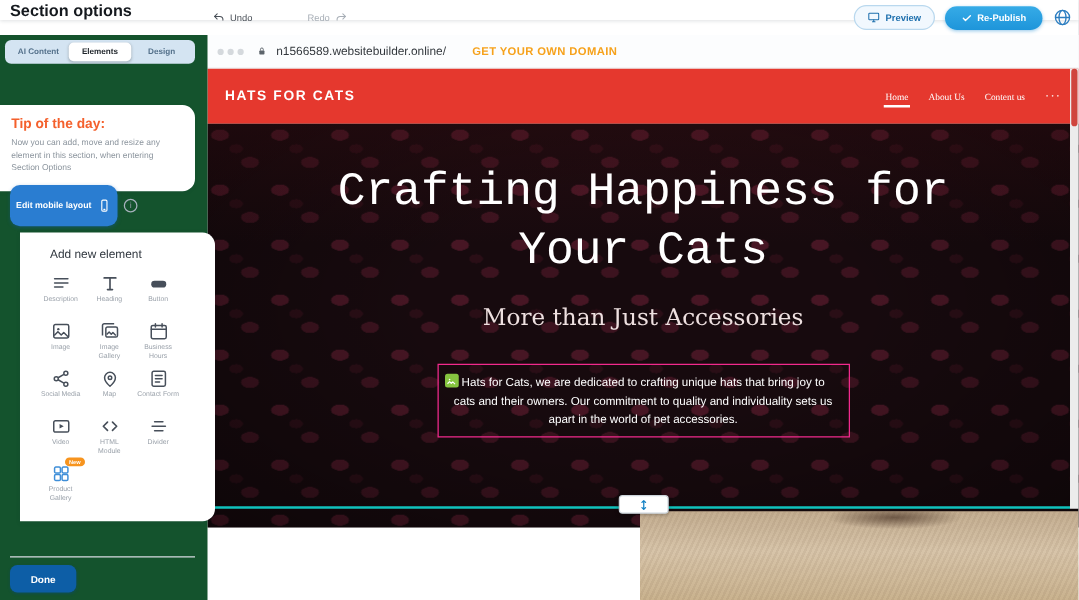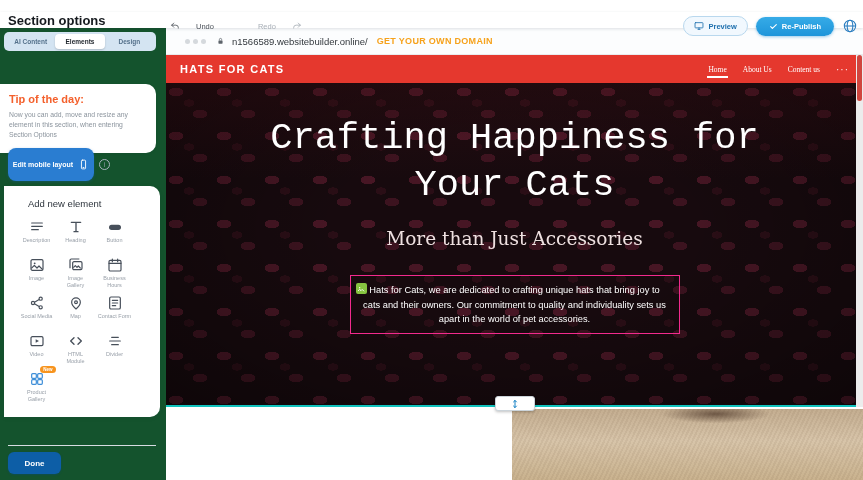--- a/index.html
+++ b/index.html
@@ -1,25 +1,25 @@
 <!DOCTYPE html>
 <html><head>
 <meta charset="utf-8">
 <style>
   * { margin:0; padding:0; box-sizing:border-box; }
   html,body { background:#dfe3e8; }
   body { font-family:"Liberation Sans", sans-serif; }
   .app { position:relative; width:863px; height:480px; background:#fff; overflow:hidden; }
 
   
-  .topbar { position:absolute; top:12px; left:0; right:0; height:16px; background:#fff;
+  .topbar { position:absolute; top:0; left:0; right:0; height:16px; background:#fff;
             display:flex; align-items:center; z-index:30; box-shadow:0 1px 3px rgba(30,40,60,.14); }
   .app-title { margin-left:8px; font-size:13px; font-weight:700; color:#15191e; }
   .history { position:absolute; left:170px; top:0; height:28px; display:flex; align-items:center; gap:5px; }
-  .hist-btn { display:flex; align-items:center; gap:16px; font-size:7.5px; color:#4a5058; cursor:pointer; }
+  .hist-btn { display:flex; align-items:center; gap:4px; font-size:7.5px; color:#4a5058; cursor:pointer; }
   .hist-btn svg { width:10px; height:10px; }
   .hist-btn.disabled { color:#a7aeb6;padding-left:39px; }
   .top-right { position:absolute; right:5px; top:0; height:28px; display:flex; align-items:center; gap:8px; }
   .btn-preview { display:flex; align-items:center; gap:4px; padding:4px 10px; border-radius:11px;
                  background:#f1f8fe; border:1px solid #b9d8ee; color:#1d6fad; font-size:7.5px; font-weight:700; cursor:pointer; }
   .btn-preview svg { width:10px; height:10px; }
   .btn-republish { display:flex; align-items:center; gap:4px; padding:5px 13px; border-radius:12px;
                    background:linear-gradient(180deg,#36abe7,#1e95da); color:#fff; font-size:7.5px; font-weight:700;
                    box-shadow:0 1px 3px rgba(30,140,210,.45); cursor:pointer; }
   .btn-republish svg { width:9px; height:9px; }
@@ -37,47 +37,47 @@
   .tip-title { font-size:11px; font-weight:700; color:#f4602c; }
   .tip-body { margin-top:5px; font-size:6.8px; line-height:1.5; color:#8b949d; }
 
   .btn-mobile { position:absolute; top:120px; left:8px; width:86px; height:33px; background:#2a7dd1;
                 border-radius:8px; color:#fff; display:flex; align-items:center; justify-content:center; gap:5px;
                 font-size:7px; font-weight:600; cursor:pointer; box-shadow:0 1px 3px rgba(20,90,170,.35); }
   .btn-mobile svg { width:11px; height:11px; }
   .info-btn { position:absolute; top:131px; left:99px; width:11px; height:11px; border-radius:50%;
               border:1px solid #a7b2bd; color:#8f9aa5; font-size:7px; display:flex; align-items:center; justify-content:center; cursor:pointer; }
 
-  .add-card { position:absolute; top:158px; left:4px; width:156px; height:231px; background:#fff;
+  .add-card { position:absolute; top:158px; left:16px; width:156px; height:231px; background:#fff;
               border-radius:0 10px 10px 0; box-shadow:0 1px 4px rgba(30,40,60,.10); padding-top:12px; }
   .add-title { margin-left:24px; font-size:9.5px; color:#2e353d; }
   .egrid { margin:10px 0 0 13px; display:grid; grid-template-columns:repeat(3,39px); grid-auto-rows:38px; }
   .ecell { display:flex; flex-direction:column; align-items:center; gap:2px; cursor:pointer; }
   .ecell svg { width:16px; height:16px; color:#474f5a; flex:none; }
   .elabel { font-size:5.5px; color:#99a0a9; text-align:center; line-height:1.25; max-width:34px; }
   .icon-wrap { position:relative; display:flex; }
   .new-badge { position:absolute; top:-5px; right:-11px; background:#f7941e; color:#fff; font-size:4.5px;
                font-weight:700; padding:1px 3px; border-radius:5px; }
   .ecell.product svg { color:#3e8ed8; }
 
   .side-divider { position:absolute; top:417px; left:8px; width:148px; height:1px; background:#d7dce2; }
   .btn-done { position:absolute; top:424px; left:8px; width:53px; height:22px; background:#0d5ea6; color:#fff;
               border-radius:6px; display:flex; align-items:center; justify-content:center; font-size:8px; font-weight:600;
               cursor:pointer; box-shadow:0 1px 2px rgba(10,70,130,.4); }
 
   
   .canvas { position:absolute; left:166px; top:28px; right:0; bottom:0; background:#fff; }
-  .browser-bar { height:27px; background:#fcfdfe; border-bottom:1px solid #e9ebee; display:flex; align-items:center; padding-left:19px; }
+  .browser-bar { height:27px; background:#fcfdfe; border-bottom:1px solid #e9ebee; display:flex; align-items:center; padding-left:8px; }
   .dot { width:5px; height:5px; border-radius:50%; background:#d5d9dd; margin-right:3px; }
   .lock { width:9px; height:10px; color:#5d646b; margin-left:7px; display:flex; }
   .lock svg { width:9px; height:10px; }
   .url { margin-left:7px; font-size:9.5px; color:#33383d; }
-  .domain-cta { margin-left:9px; font-size:9px; font-weight:700; color:#f6a21c; letter-spacing:.3px; cursor:pointer; }
-
-  .site-header { height:28px; background:#e5382e; display:flex; align-items:center; padding:0 14px; }
+  .domain-cta { margin-left:21px; font-size:9px; font-weight:700; color:#f6a21c; letter-spacing:.3px; cursor:pointer; }
+
+  .site-header { height:44px; background:#e5382e; display:flex; align-items:center; padding:0 14px; }
   .logo { font-size:11px; font-weight:800; color:#fff; letter-spacing:1.3px; cursor:pointer; }
   .nav { margin-left:auto; display:flex; align-items:center; gap:16px; font-size:7.5px; color:#fff;font-family:Liberation Serif, serif; }
   .nav-item { position:relative; cursor:pointer; }
   .nav-item.active::after { content:""; position:absolute; left:-1px; right:-1px; bottom:-4px; height:2px; background:#fff; }
   .nav-more { font-size:10px; letter-spacing:1px; cursor:pointer; }
 
   .hero { position:relative; height:323px; overflow:hidden; text-align:center; color:#fff;
           background-color:#170a0e;
           background-image:
             radial-gradient(ellipse 13px 8px at 10px 9px, #471624 55%, rgba(0,0,0,0) 56%),

